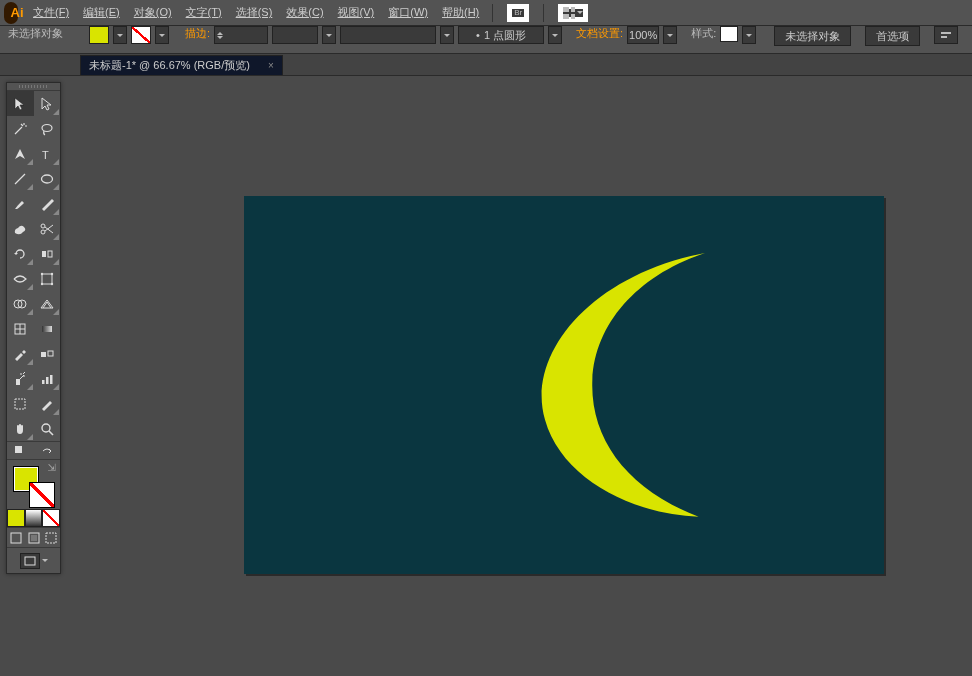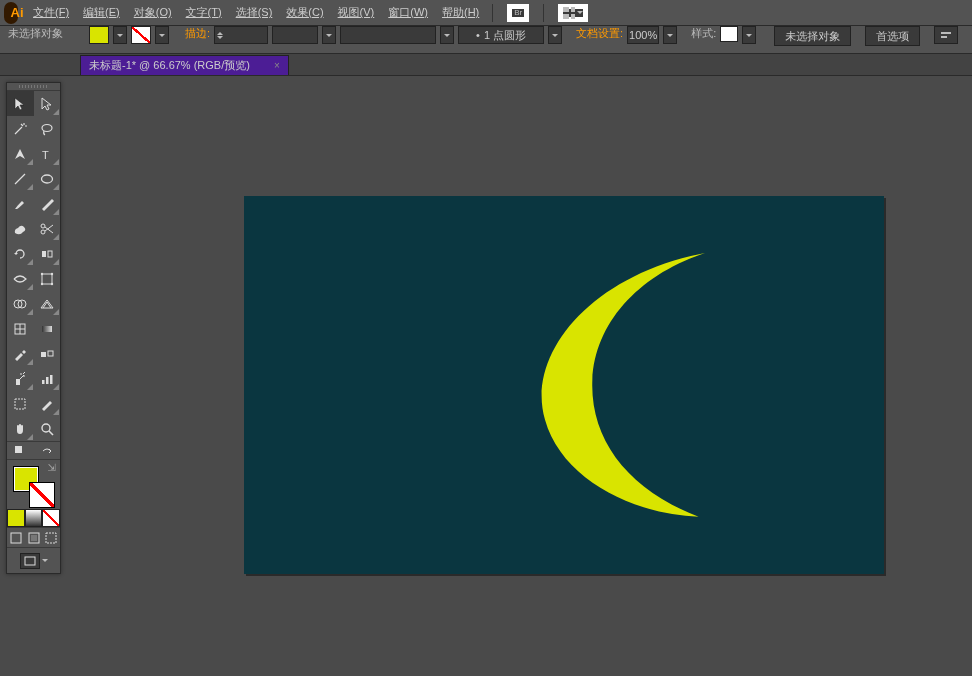--- a/index.html
+++ b/index.html
@@ -27,21 +27,21 @@
 .numbox { width:54px; height:18px; background:#3a3a3a; border:1px solid #222; display:flex; align-items:center; }
 .numbox .arrows { width:10px; display:flex; flex-direction:column; align-items:center; }
 .numbox .arrows span { width:0; height:0; border:3px solid transparent; }
 .numbox .arrows .up { border-bottom-color:#bbb; margin-bottom:1px;}
 .numbox .arrows .dn { border-top-color:#bbb; }
 .numbox .val { flex:1; text-align:center; }
 .btn { height:20px; padding:0 10px; background:#3a3a3a; border:1px solid #222; display:flex; align-items:center; justify-content:center; cursor:default; }
 
 
 .tabbar { height:22px; background:#434343; display:flex; align-items:flex-end; padding-left:80px; border-bottom:1px solid #2a2a2a; }
-.tab { height:20px; background:#4c1d95; border:1px solid #222; border-bottom:none; padding:2px 8px; display:flex; align-items:center; gap:24px; font-size:10px; color:#aaa; }
+.tab { height:20px; background:#0f172a; border:1px solid #222; border-bottom:none; padding:2px 8px; display:flex; align-items:center; gap:18px; font-size:10px; color:#aaa; }
 .tab .close { font-size:10px; color:#888; }
 
 
 .main { position:absolute; left:0; right:0; top:76px; bottom:0; background:#4a4a4a; }
 
 
 .toolpanel { position:absolute; left:6px; top:6px; width:55px; background:#535353; border:1px solid #2a2a2a; box-shadow:0 0 4px rgba(0,0,0,.4); }
 .toolpanel .grip { height:8px; background:#535353; border-bottom:1px solid #3a3a3a; display:flex; align-items:center; justify-content:center; }
 .toolpanel .grip::after { content:""; width:30px; height:3px; background:repeating-linear-gradient(90deg,#777 0 1px,transparent 1px 3px);}
 .toolgrid { display:grid; grid-template-columns:1fr 1fr; }

